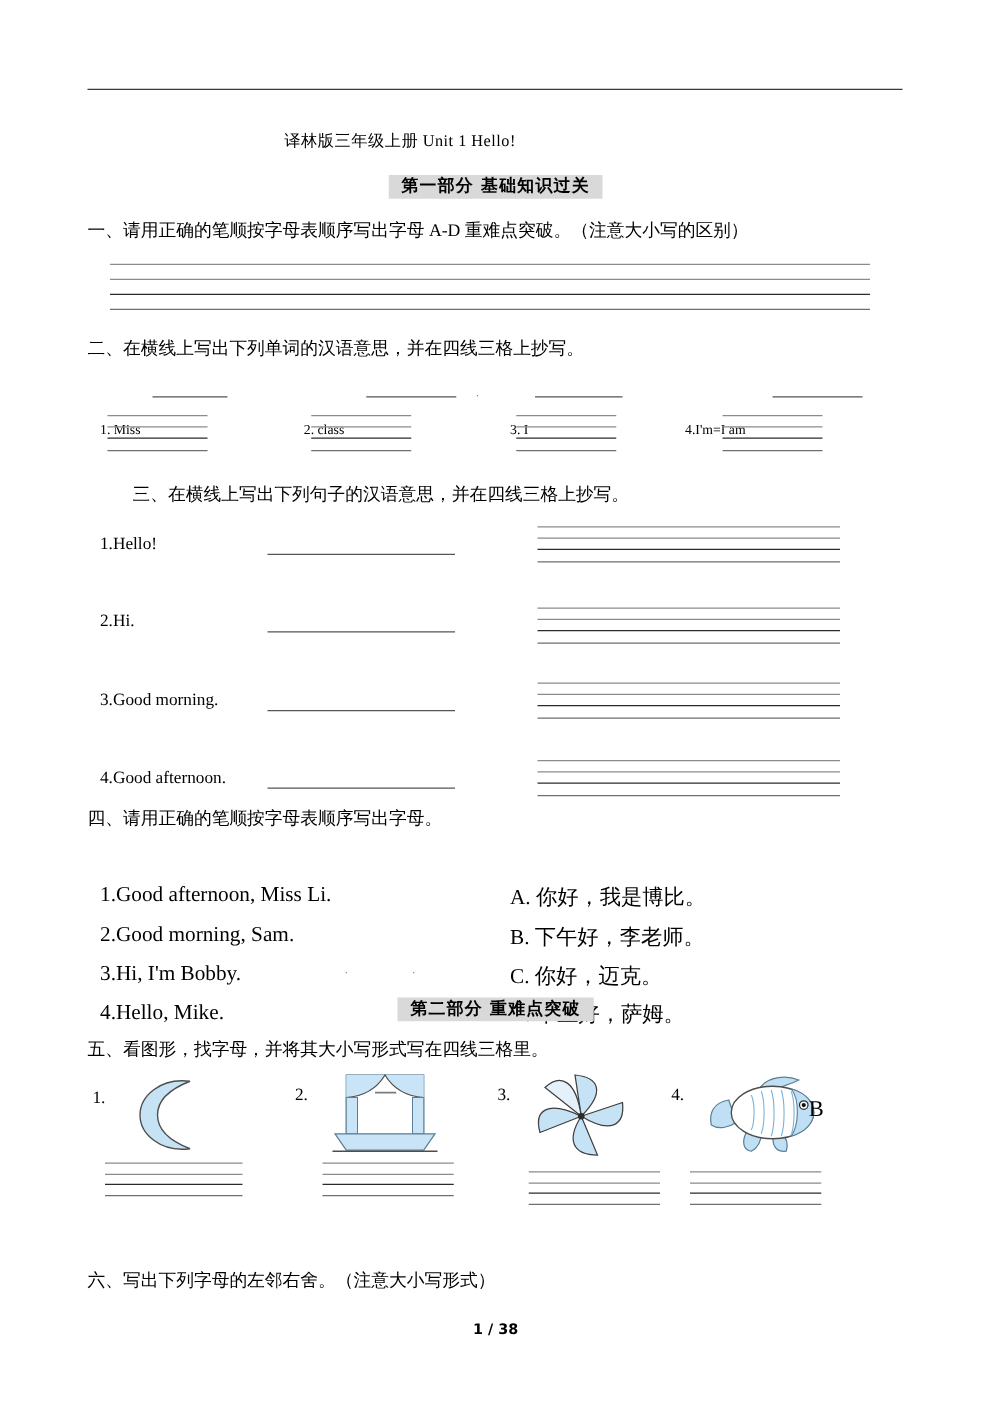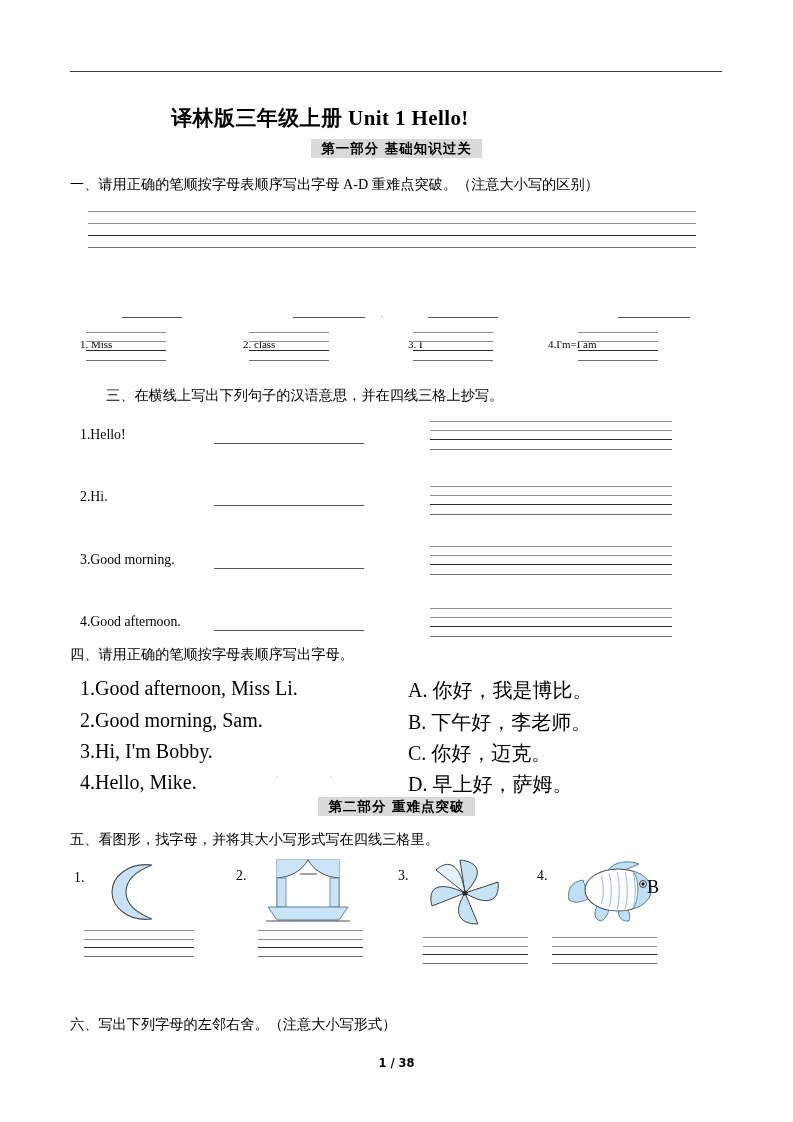--- a/index.html
+++ b/index.html
@@ -31,22 +31,22 @@
     height: 0;
     border-top: 1.4px solid #3a3a3a;
   }
 
   
   .doc-title {
     position: absolute;
     left: 0; top: 104px;
     width: 640px;
     text-align: center;
-    font-size: 21px;
-    font-weight: bold;
+    font-size: 13px;
+    font-weight: normal;
     letter-spacing: 0.4px;
   }
   .part-banner {
     position: absolute;
     width: 793px;
     text-align: center;
     font-size: 13.5px;
     font-weight: bold;
     font-family: "DejaVu Sans", "Liberation Sans", sans-serif;
   }
@@ -154,22 +154,23 @@
   #q3-item-4 .sblank { left: 134px; }
 
   #q3-grid-1 { left: 430px; top: 421px; width: 242px; height: 28px; }
   #q3-grid-2 { left: 430px; top: 486px; width: 242px; height: 28px; }
   #q3-grid-3 { left: 430px; top: 546px; width: 242px; height: 28px; }
   #q3-grid-4 { left: 430px; top: 608px; width: 242px; height: 28px; }
 
   
   .match-left, .match-right {
     position: absolute;
-    font-size: 20px;
+    font-size: 17px;
     white-space: nowrap;
+    margin-top: 29px;
   }
   .match-left  { left: 80px; }
   .match-right { left: 408px; }
   .ml1 { top: 677px; } .ml2 { top: 709px; } .ml3 { top: 740px; } .ml4 { top: 771px; }
   .mr1 { top: 677px; } .mr2 { top: 709px; } .mr3 { top: 740px; } .mr4 { top: 771px; }
 
   
   .pic-item { position: absolute; }
   .pic-item .pnum {
     position: absolute;
@@ -216,20 +217,21 @@
   </div>
 
   <div class="prompt" id="q1-prompt">一、请用正确的笔顺按字母表顺序写出字母 A-D 重难点突破。（注意大小写的区别）</div>
   <div class="grid4" id="q1-grid">
     <div class="ln l1"></div>
     <div class="ln l2"></div>
     <div class="ln l3"></div>
     <div class="ln l4"></div>
   </div>
 
+  <div class="prompt" id="q2-prompt">二、在横线上写出下列单词的汉语意思，并在四线三格上抄写。</div>
 
   <div class="word-item" id="q2-item-1">
     <span class="wlabel">1. Miss</span>
     <span class="wblank"></span>
   </div>
   <div class="word-item" id="q2-item-2">
     <span class="wlabel">2. class</span>
     <span class="wblank"></span>
   </div>
   <div class="word-item" id="q2-item-3">

